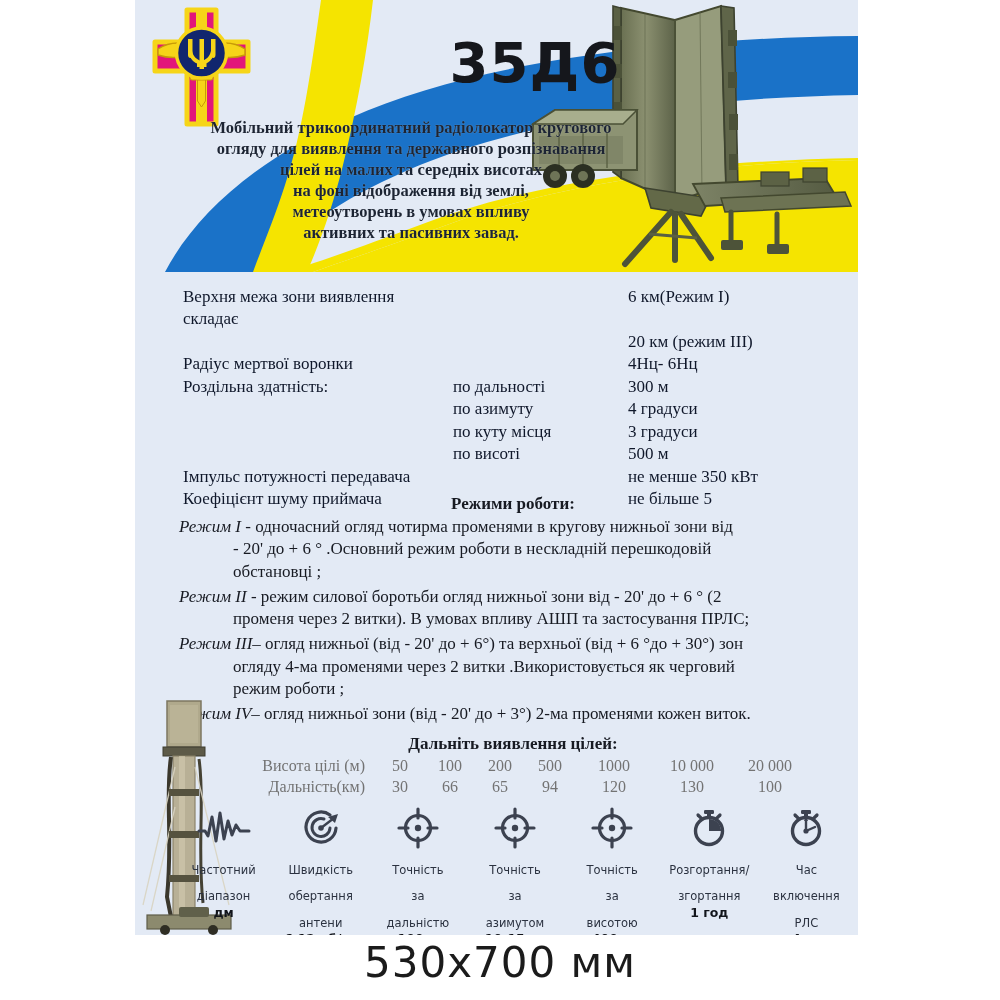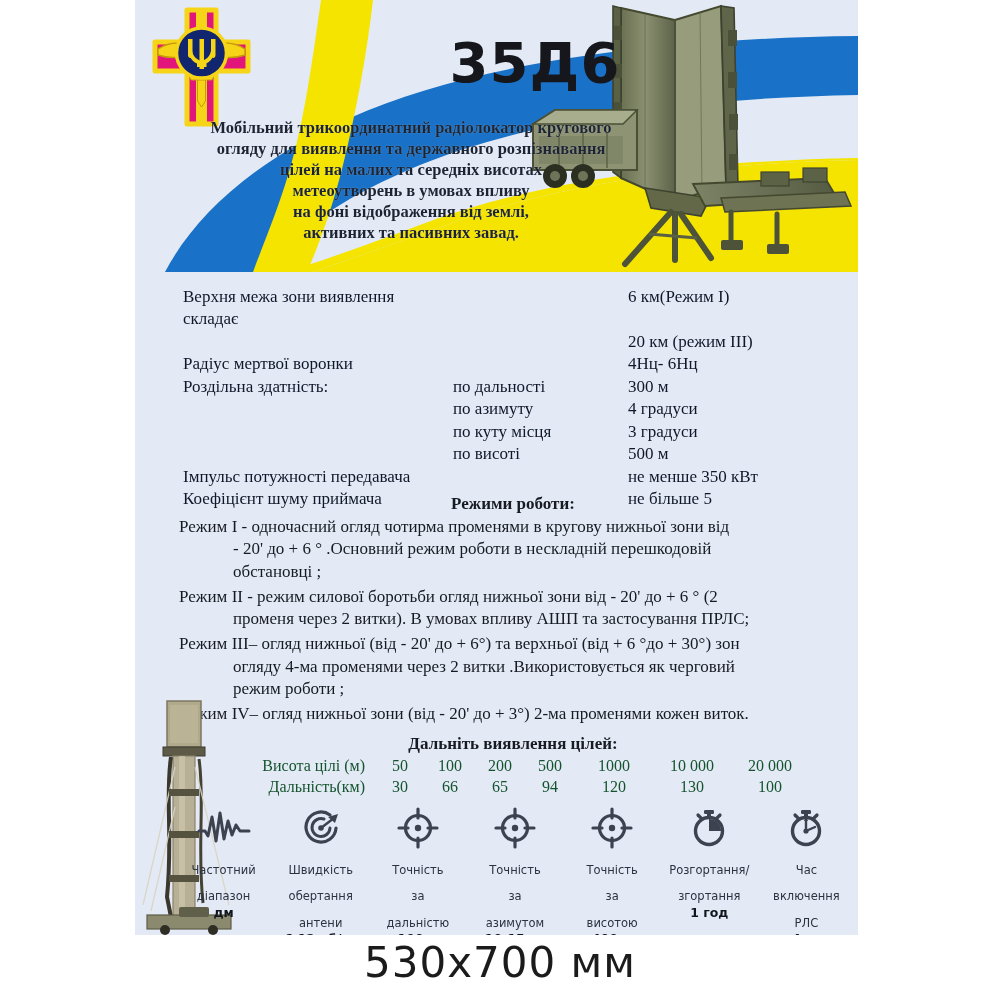--- a/index.html
+++ b/index.html
@@ -48,34 +48,34 @@
   .s-mid{width:175px;}
   .s-val{width:215px;}
 
   
   .modes-head{
     position:absolute;left:48px;top:494px;width:660px;text-align:center;
     font-size:17px;font-weight:bold;color:#171a22;
   }
   .modes{position:absolute;left:44px;top:516px;width:668px;font-size:17px;color:#171a22;line-height:1.31;}
   .mode{margin-bottom:3px;}
-  .mode .mname{}
+  .mode .mname{font-style:italic;}
   .mode p{margin:0;text-indent:0;padding-left:54px;}
   .mode p.first{text-indent:-54px;}
 
   
   .mast{position:absolute;left:2px;top:697px;width:104px;height:238px;}
   .mast svg{width:100%;height:100%;}
 
   
   .range-head{
     position:absolute;left:48px;top:734px;width:660px;text-align:center;
     font-size:17px;font-weight:bold;color:#171a22;
   }
-  .range-tbl{position:absolute;left:110px;top:755px;width:600px;font-size:16px;color:#14532d;}
+  .range-tbl{position:absolute;left:110px;top:755px;width:600px;font-size:16px;color:#737373;}
   .range-tbl .rrow{display:flex;line-height:1.32;}
   .range-tbl .rhl{width:120px;text-align:right;padding-right:10px;}
   .range-tbl .rc{width:50px;text-align:center;}
   .range-tbl .rc.wide{width:78px;}
 
   
   .icons{position:absolute;left:40px;top:805px;width:680px;display:flex;align-items:flex-start;}
   .icell{flex:1;text-align:center;font-family:"DejaVu Sans", sans-serif;}
   .icell .ic{height:46px;display:flex;align-items:center;justify-content:center;}
   .icell .cap{font-size:11.5px;color:#2b3240;line-height:1.24;margin-top:12px;}
@@ -211,22 +211,22 @@
       </g>
     </svg>
   </div>
 
   <div class="title">35Д6</div>
 
   <div class="intro">
     <div class="l1">Мобільний  трикоординатний  радіолокатор кругового</div>
     <div>огляду  для  виявлення  та державного  розпізнавання</div>
     <div>цілей на  малих та  середніх  висотах</div>
+    <div>на фоні відображення  від землі,</div>
     <div>метеоутворень в умовах  впливу</div>
-    <div>на фоні відображення  від землі,</div>
     <div>активних та  пасивних   завад.</div>
   </div>
 
   <div class="specs">
     <div class="srow">
       <div class="s-label">Верхня  межа зони  виявлення   складає</div>
       <div class="s-mid"></div>
       <div class="s-val">6 км(Режим I)</div>
     </div>
     <div class="srow">

